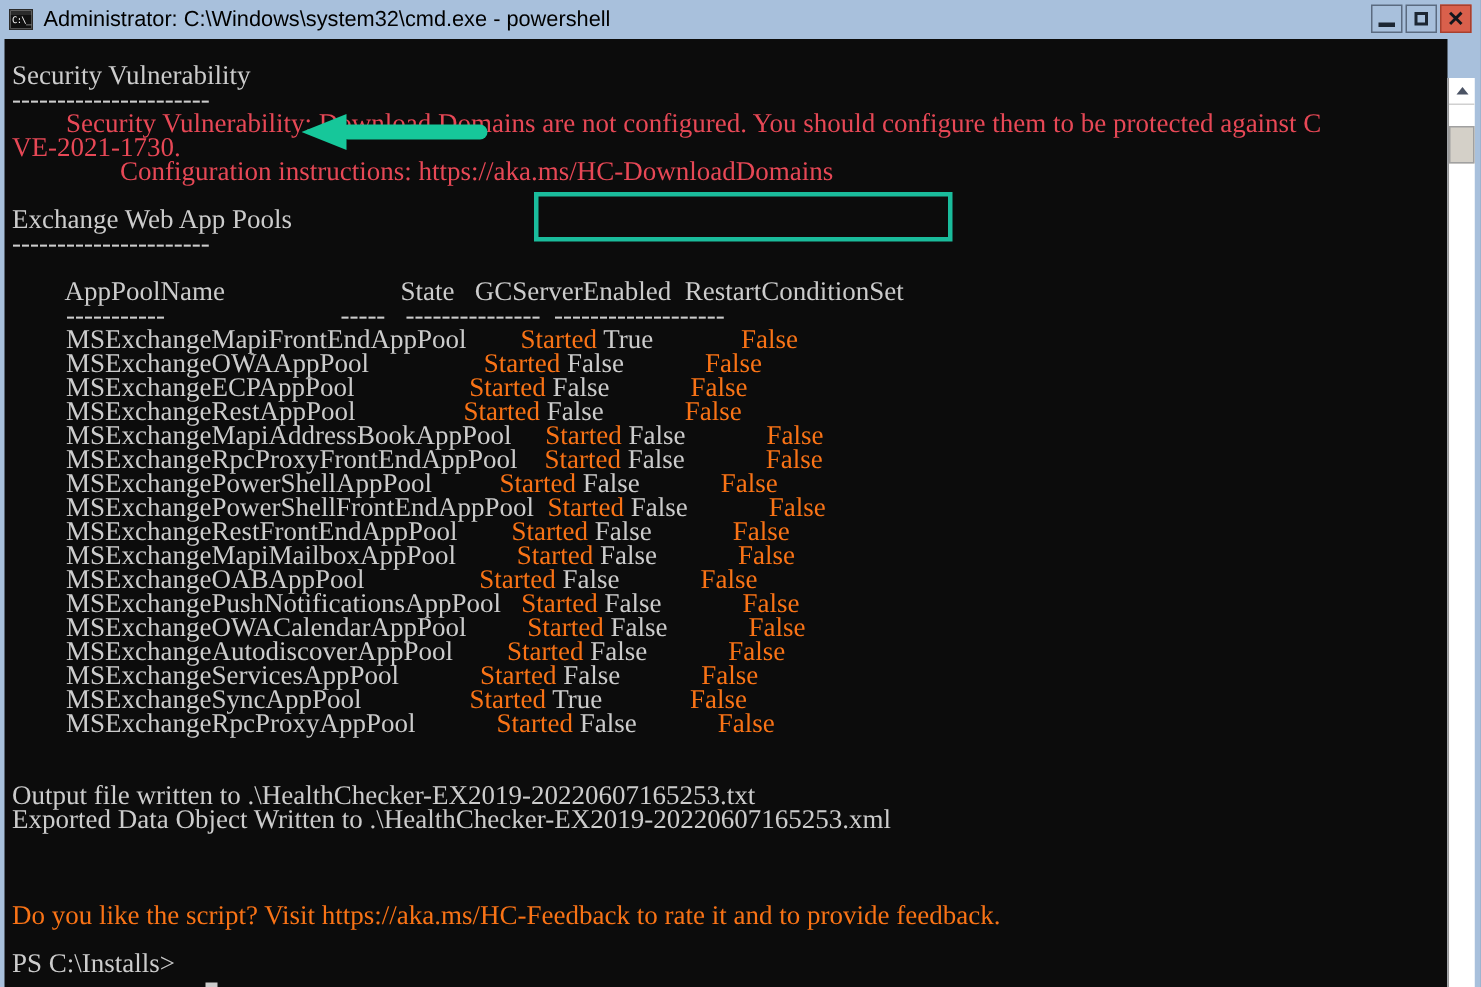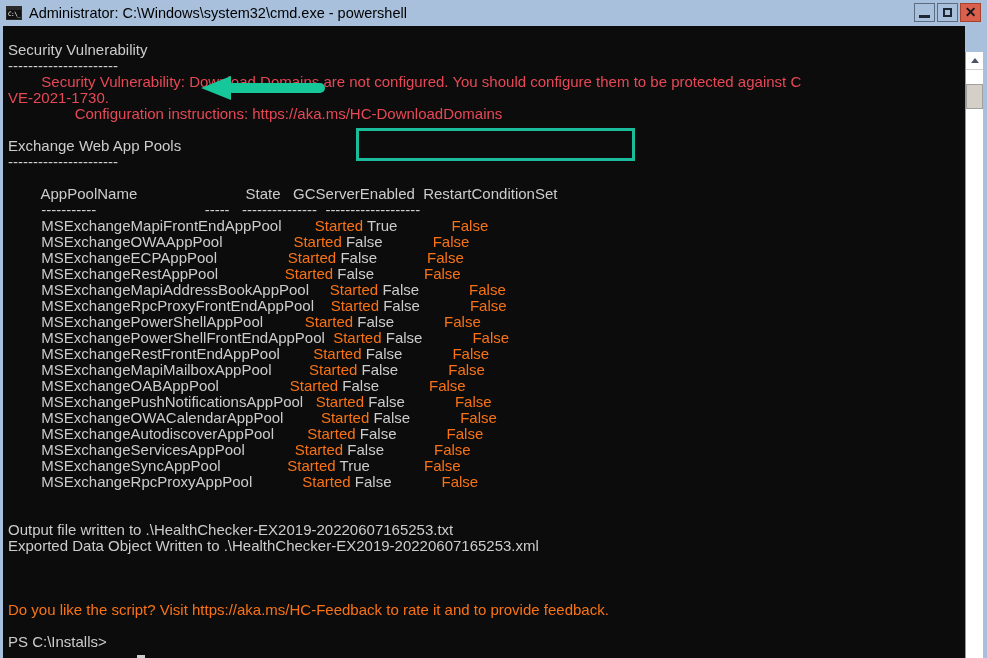--- a/index.html
+++ b/index.html
@@ -130,22 +130,22 @@
     width: 962px;
     height: 632px;
     background: #0c0c0c;
     overflow: hidden;
   }
 
   #text-layer {
     position: absolute;
     left: 5px;
     top: 16px;
-    font-family: Liberation Sans, sans-serif;
-    font-size: 15px;
+    font-family: Liberation Serif, serif;
+    font-size: 18px;
     line-height: 16px;
     white-space: pre;
     color: #cccccc;
   }
   .line { height: 16px; white-space: pre; }
   .c-white  { color: #cccccc; }
   .c-red    { color: #e74856; }
   .c-green  { color: #f97316; }
 
   

